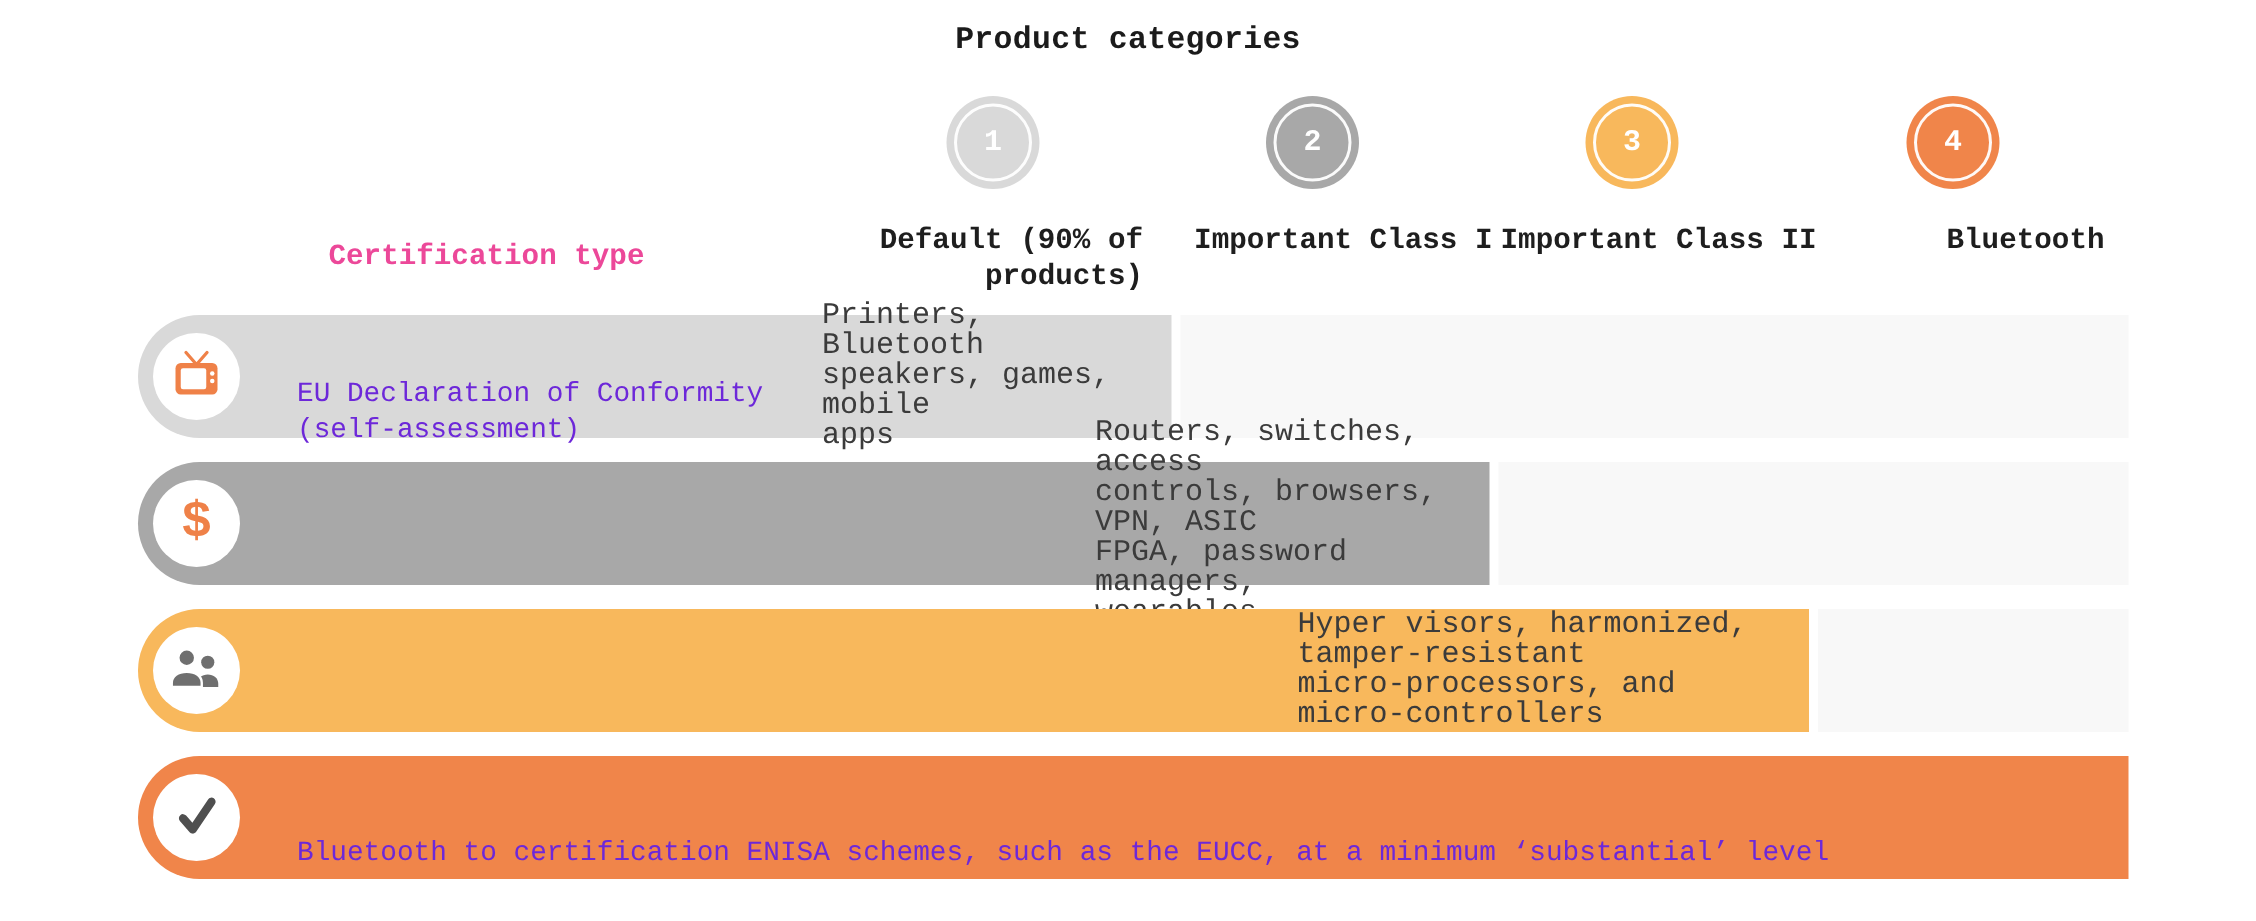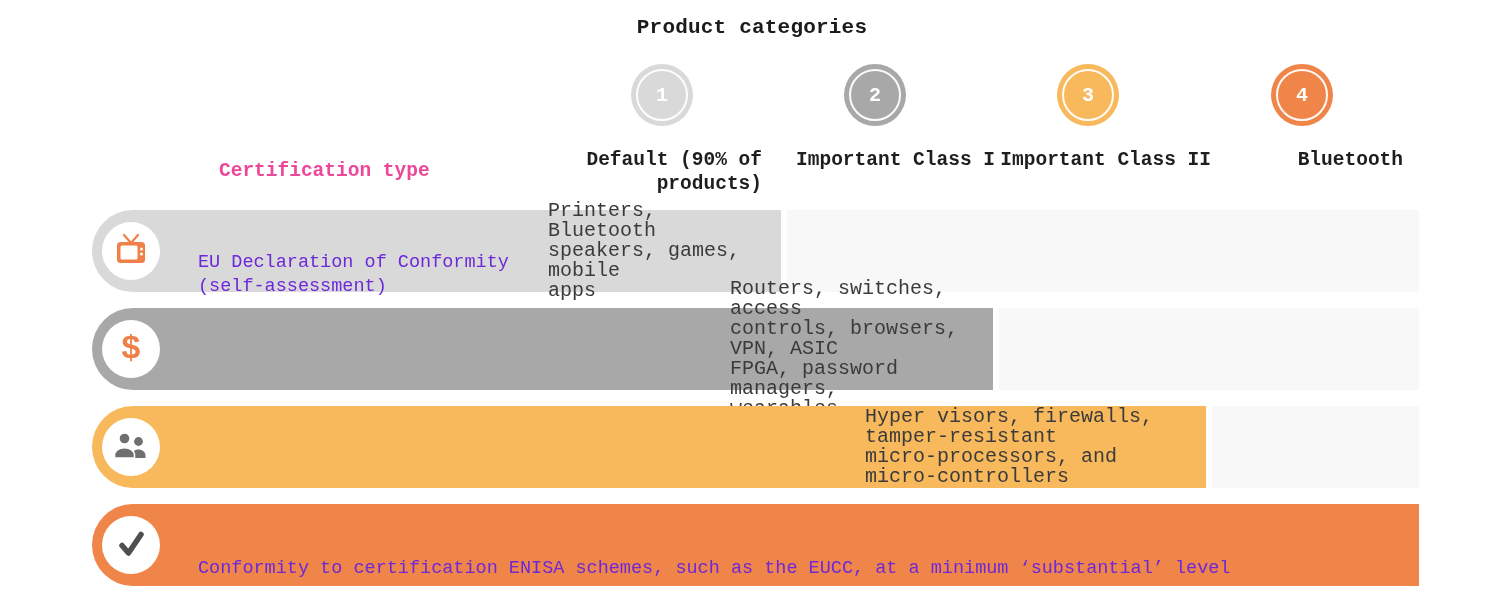--- a/index.html
+++ b/index.html
@@ -123,30 +123,30 @@
     <div class="icon-circle">
       <span>
         <svg width="38" height="28" viewBox="0 0 38 28">
           <circle cx="26.5" cy="10.5" r="4.4" fill="#6f6f6f"></circle>
           <path d="M19.5 27 v-2.2 c0-3.8 3.1-6.2 7-6.2 s7 2.4 7 6.2 V27 z" fill="#6f6f6f"></path>
           <circle cx="12.5" cy="7.5" r="5.6" fill="#6f6f6f" stroke="#ffffff" stroke-width="1.6"></circle>
           <path d="M2.5 27 v-2.8 c0-4.5 4.2-7.4 10-7.4 s10 2.9 10 7.4 V27 z" fill="#6f6f6f" stroke="#ffffff" stroke-width="1.6"></path>
         </svg>
       </span>
     </div>
-    <div class="products">Hyper visors, firewalls, tamper-resistant
+    <div class="products">Hyper visors, harmonized, tamper-resistant
 micro-processors, and micro-controllers</div>
   </div>
 
   <div class="row row-4">
     <div class="track" style="background-color: rgb(248, 248, 248);"></div>
     <div class="bar" style="background-color: rgb(240, 133, 74);"></div>
     <div class="icon-circle">
       <span>
         <svg width="34" height="30" viewBox="0 0 34 30">
           <path d="M8 17.5 l6.5 7.5 L27 6.5" fill="none" stroke="#4f4f4f" stroke-width="5.5" stroke-linecap="round" stroke-linejoin="round"></path>
         </svg>
       </span>
     </div>
-    <div class="row-label">Conformity to certification ENISA schemes, such as the EUCC, at a minimum ‘substantial’ level</div>
+    <div class="row-label">Bluetooth to certification ENISA schemes, such as the EUCC, at a minimum ‘substantial’ level</div>
   </div>
 
 </div>
 
 </body></html>

